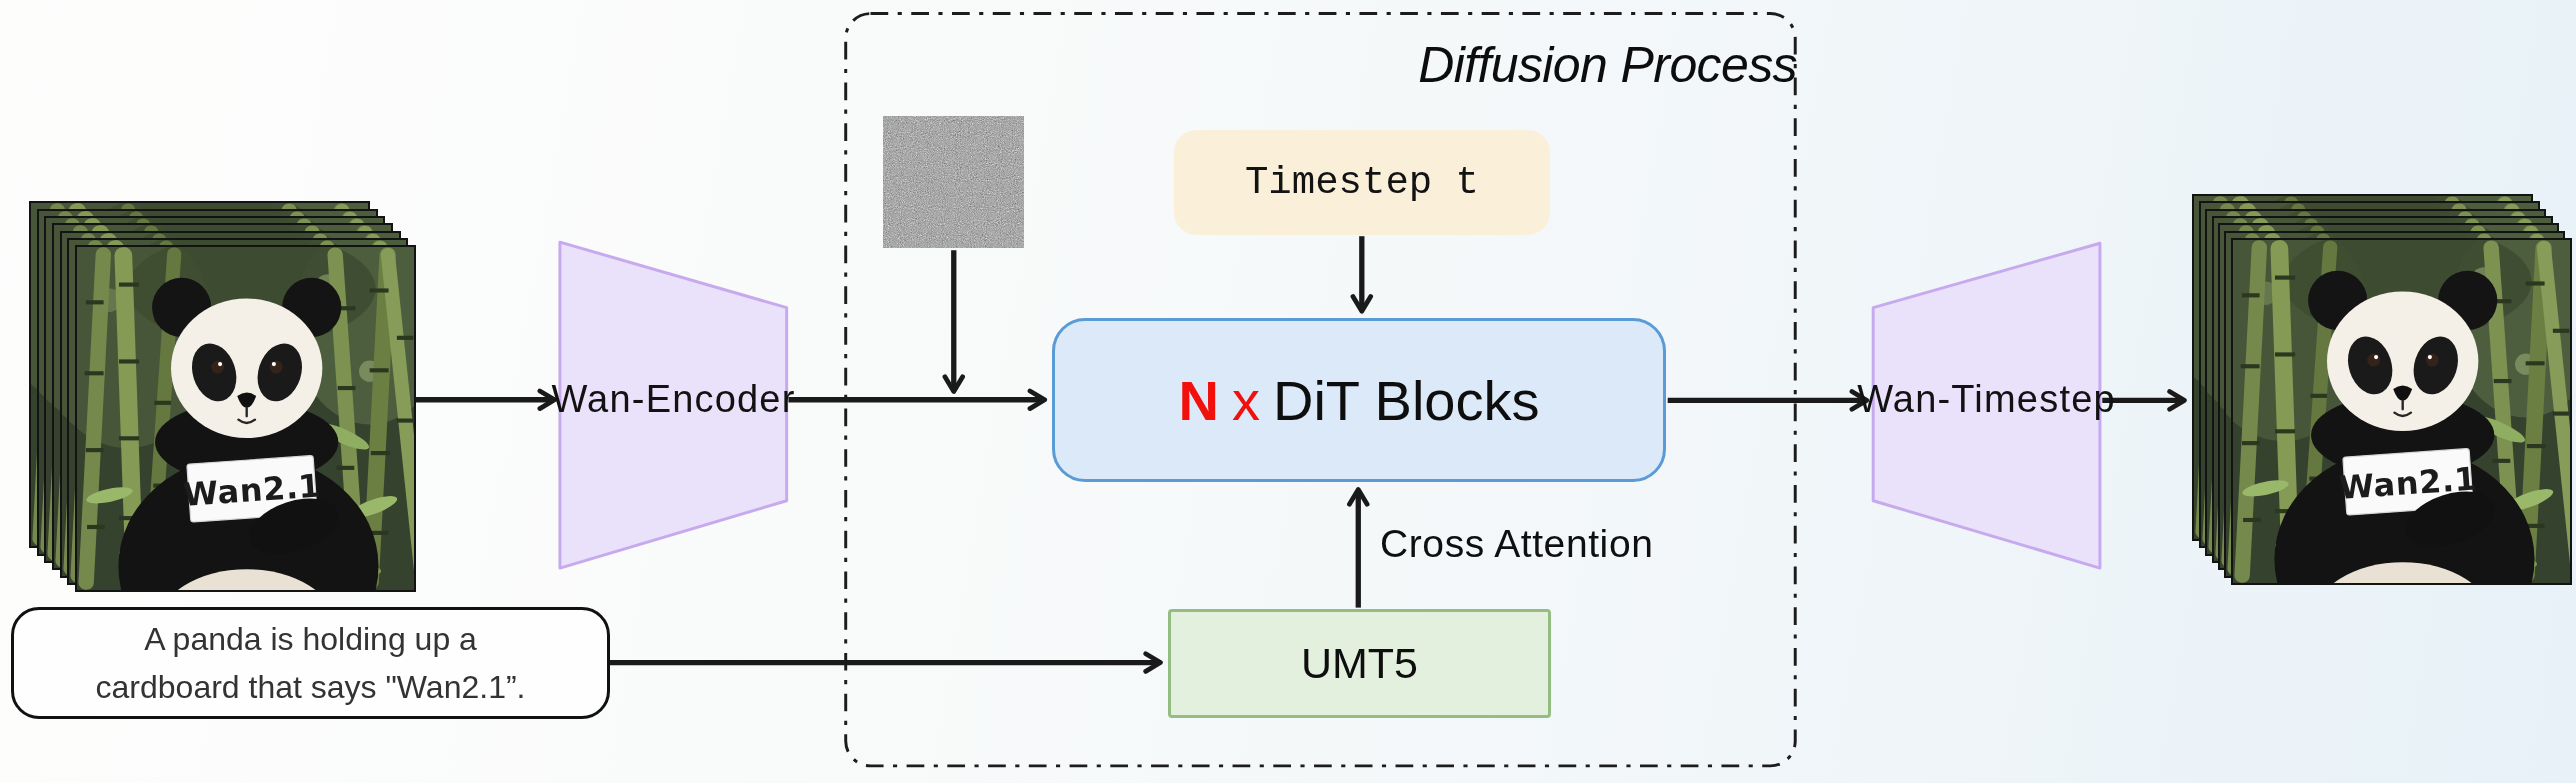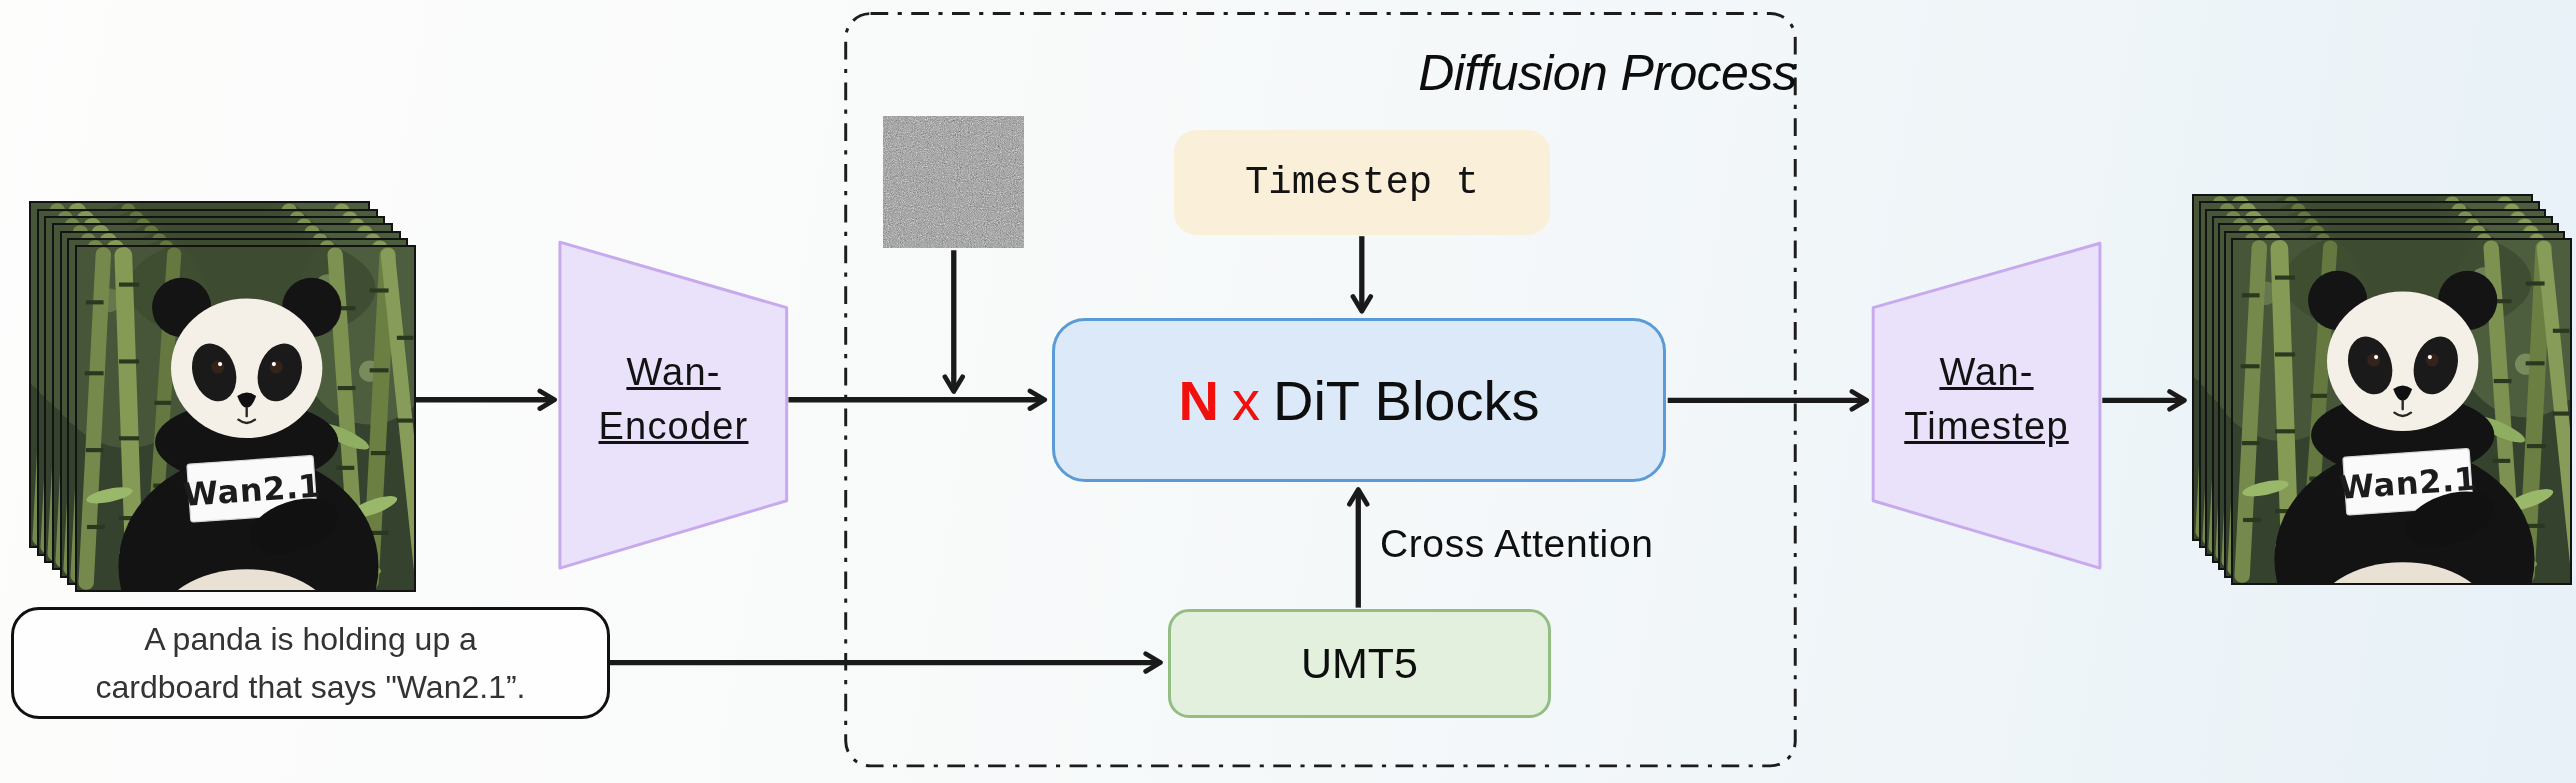--- a/index.html
+++ b/index.html
@@ -39,34 +39,34 @@
   .node{position:absolute;display:flex;align-items:center;justify-content:center;text-align:center;}
   #noise-patch{left:883px;top:116px;width:141px;height:132px;}
   #noise-patch svg{width:100%;height:100%;display:block;}
 
   #timestep-box{left:1174px;top:130px;width:376px;height:105px;border-radius:22.4px;
     background:var(--timestep-fill);font-size:39px;color:#131313;font-family:Liberation Mono, monospace;}
   #dit-box{left:1052px;top:318px;width:614px;height:164px;border-radius:33px;
     background:var(--dit-fill);border:3px solid var(--dit-border);font-size:56px;color:#0e0e0e;}
   #dit-box .red-n{color:var(--accent-red);font-weight:bold;margin-right:13px;}
   #dit-box .red-x{color:var(--accent-red);margin-right:13px;}
-  #umt5-box{left:1168px;top:609px;width:383px;height:109px;border-radius:21px;
+  #umt5-box{left:1168px;top:609px;width:383px;height:109px;border-radius:4px;
     background:var(--umt5-fill);border:3px solid var(--umt5-border);font-size:43px;color:#0e0e0e;}
   #prompt-box{left:11px;top:607px;width:599px;height:112px;border-radius:28px;
     background:#fefefe;border:3.5px solid #111;flex-direction:column;font-size:32px;
     line-height:1.5;color:#333;}
 
-  .vae-label{position:absolute;display:flex;flex-direction:column;align-items:center;
-    justify-content:center;font-size:38px;letter-spacing:1.2px;line-height:1.4;color:#121212;text-decoration:underline;}
+  .vae-label{position:absolute;display:flex;flex-direction:row;align-items:center;
+    justify-content:center;font-size:38px;letter-spacing:1.2px;line-height:1.4;color:#121212;}
   #encoder-label{left:560px;top:317px;width:227px;height:165px;}
   #decoder-label{left:1873px;top:317px;width:227px;height:165px;}
 
   .float-label{position:absolute;color:#0f0f0f;white-space:nowrap;}
   #cross-attention-label{left:1380px;top:522px;font-size:39px;letter-spacing:0.6px;}
-  #diffusion-title{left:1358px;top:44px;width:439px;text-align:right;
+  #diffusion-title{left:1358px;top:36px;width:439px;text-align:right;
     font-size:50px;font-style:italic;letter-spacing:-0.6px;color:#0d0d0d;}
 </style>
 </head>
 <body>
 
 <div id="canvas">
 
   <svg width="0" height="0" style="position:absolute" aria-hidden="true">
     <defs>
       <marker id="ah" viewBox="0 0 40 40" refX="30" refY="20" markerWidth="40" markerHeight="40" orient="auto" markerUnits="userSpaceOnUse">

